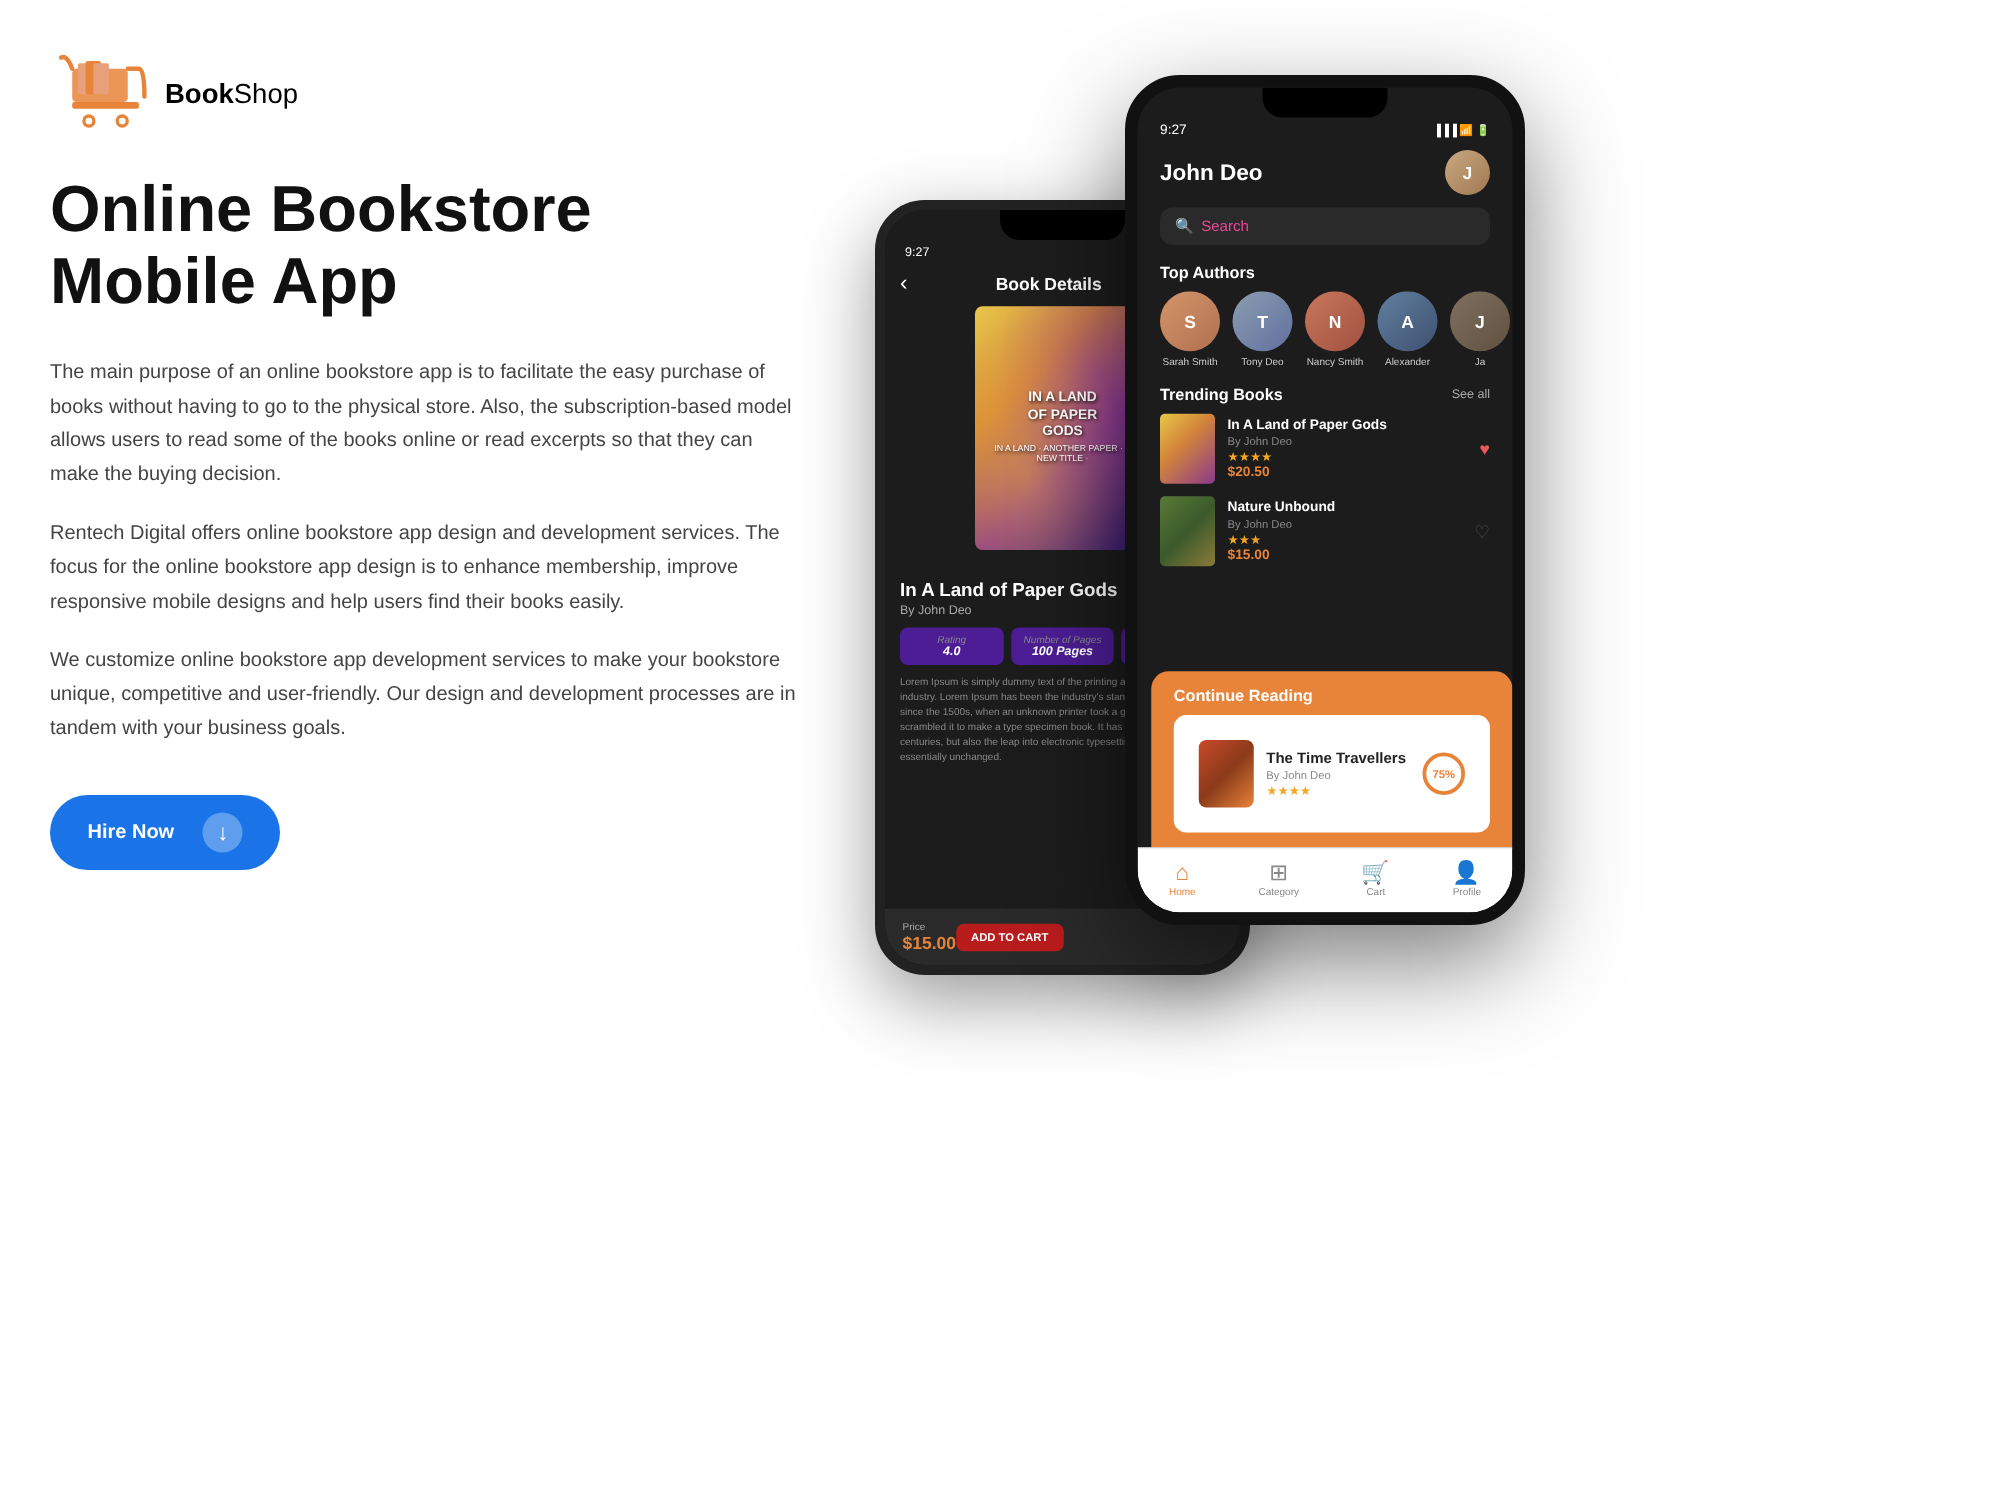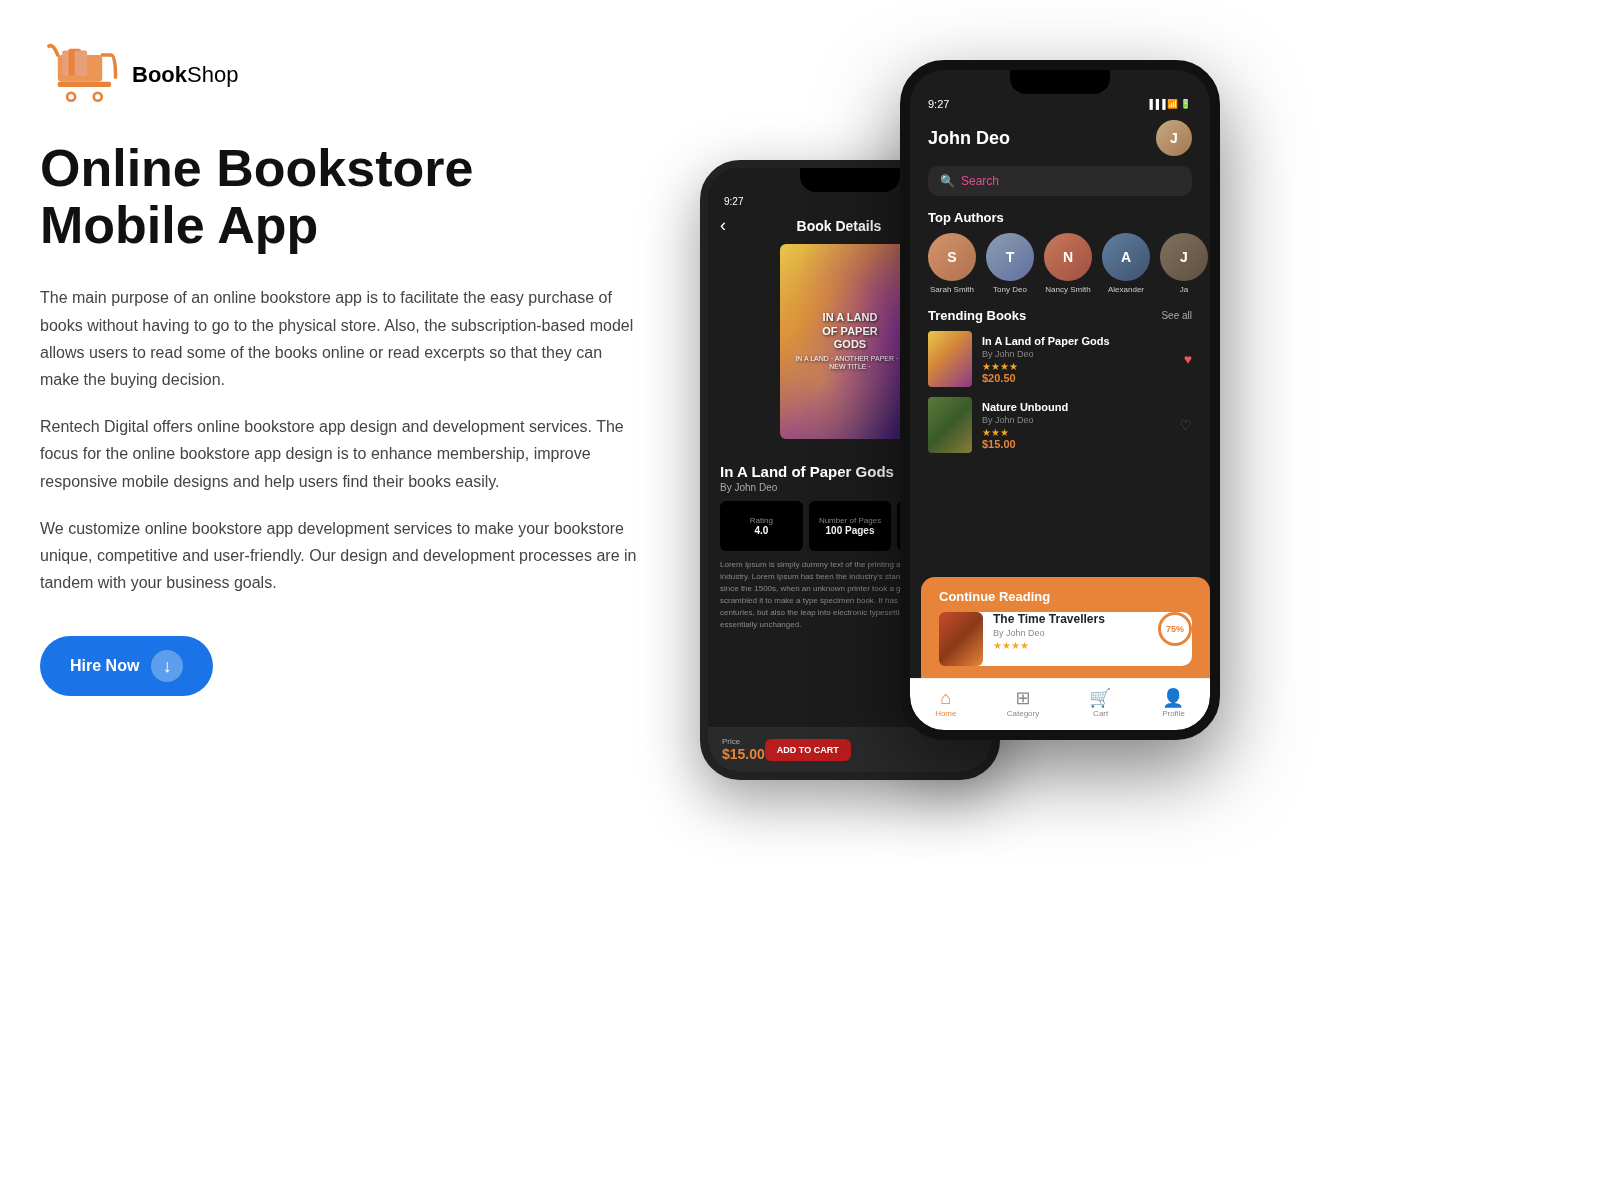--- a/index.html
+++ b/index.html
@@ -51,21 +51,21 @@
       background: #1a74e8;
       color: #fff;
       border: none;
       border-radius: 30px;
       padding: 14px 30px;
       font-size: 16px;
       font-weight: 600;
       cursor: pointer;
       display: flex;
       align-items: center;
-      gap: 12px;
+      gap: 23px;
     }
     .hire-btn .arrow-circle {
       width: 32px;
       height: 32px;
       background: rgba(255,255,255,0.3);
       border-radius: 50%;
       display: flex;
       align-items: center;
       justify-content: center;
       font-size: 18px;
@@ -157,24 +157,25 @@
     .p1-author { color: #aaa; font-size: 10px; margin: 2px 0 8px; }
 
     .p1-stats {
       display: flex;
       gap: 6px;
       padding: 0 12px;
       margin-bottom: 8px;
     }
     .p1-stat-box {
       flex: 1;
-      background: #000000;
+      background: #4c1d95;
       border-radius: 6px;
-      padding: 15px 4px;
+      padding: 5px 4px;
       text-align: center;
+      font-style: italic;
     }
     .p1-stat-label { color: #888; font-size: 8px; }
     .p1-stat-value { color: #fff; font-size: 10px; font-weight: 600; }
 
     .p1-desc {
       padding: 0 12px;
       color: #888;
       font-size: 8px;
       line-height: 1.5;
       margin-bottom: 8px;
@@ -346,24 +347,25 @@
       margin: 8px 0 0;
       border-radius: 14px 14px 0 0;
       padding: 12px 18px;
       position: absolute;
       bottom: 52px;
       left: 11px; right: 0;
     }
     .p2-continue-title { color: #fff; font-size: 13px; font-weight: 700; margin-bottom: 8px; }
     .p2-continue-book {
       display: flex;
+      align-items: center;
       gap: 10px;
       background: #fff;
       border-radius: 10px;
-      padding: 0;
+      padding: 20px;
     }
     .p2-continue-thumb {
       width: 44px; height: 54px;
       border-radius: 6px;
       background: linear-gradient(135deg, #c84a2a 0%, #8b3a1a 50%, #e8843a 100%);
       flex-shrink: 0;
     }
     .p2-continue-info { flex: 1; }
     .p2-continue-book-name { color: #222; font-size: 12px; font-weight: 700; }
     .p2-continue-author { color: #888; font-size: 9px; margin: 2px 0; }

